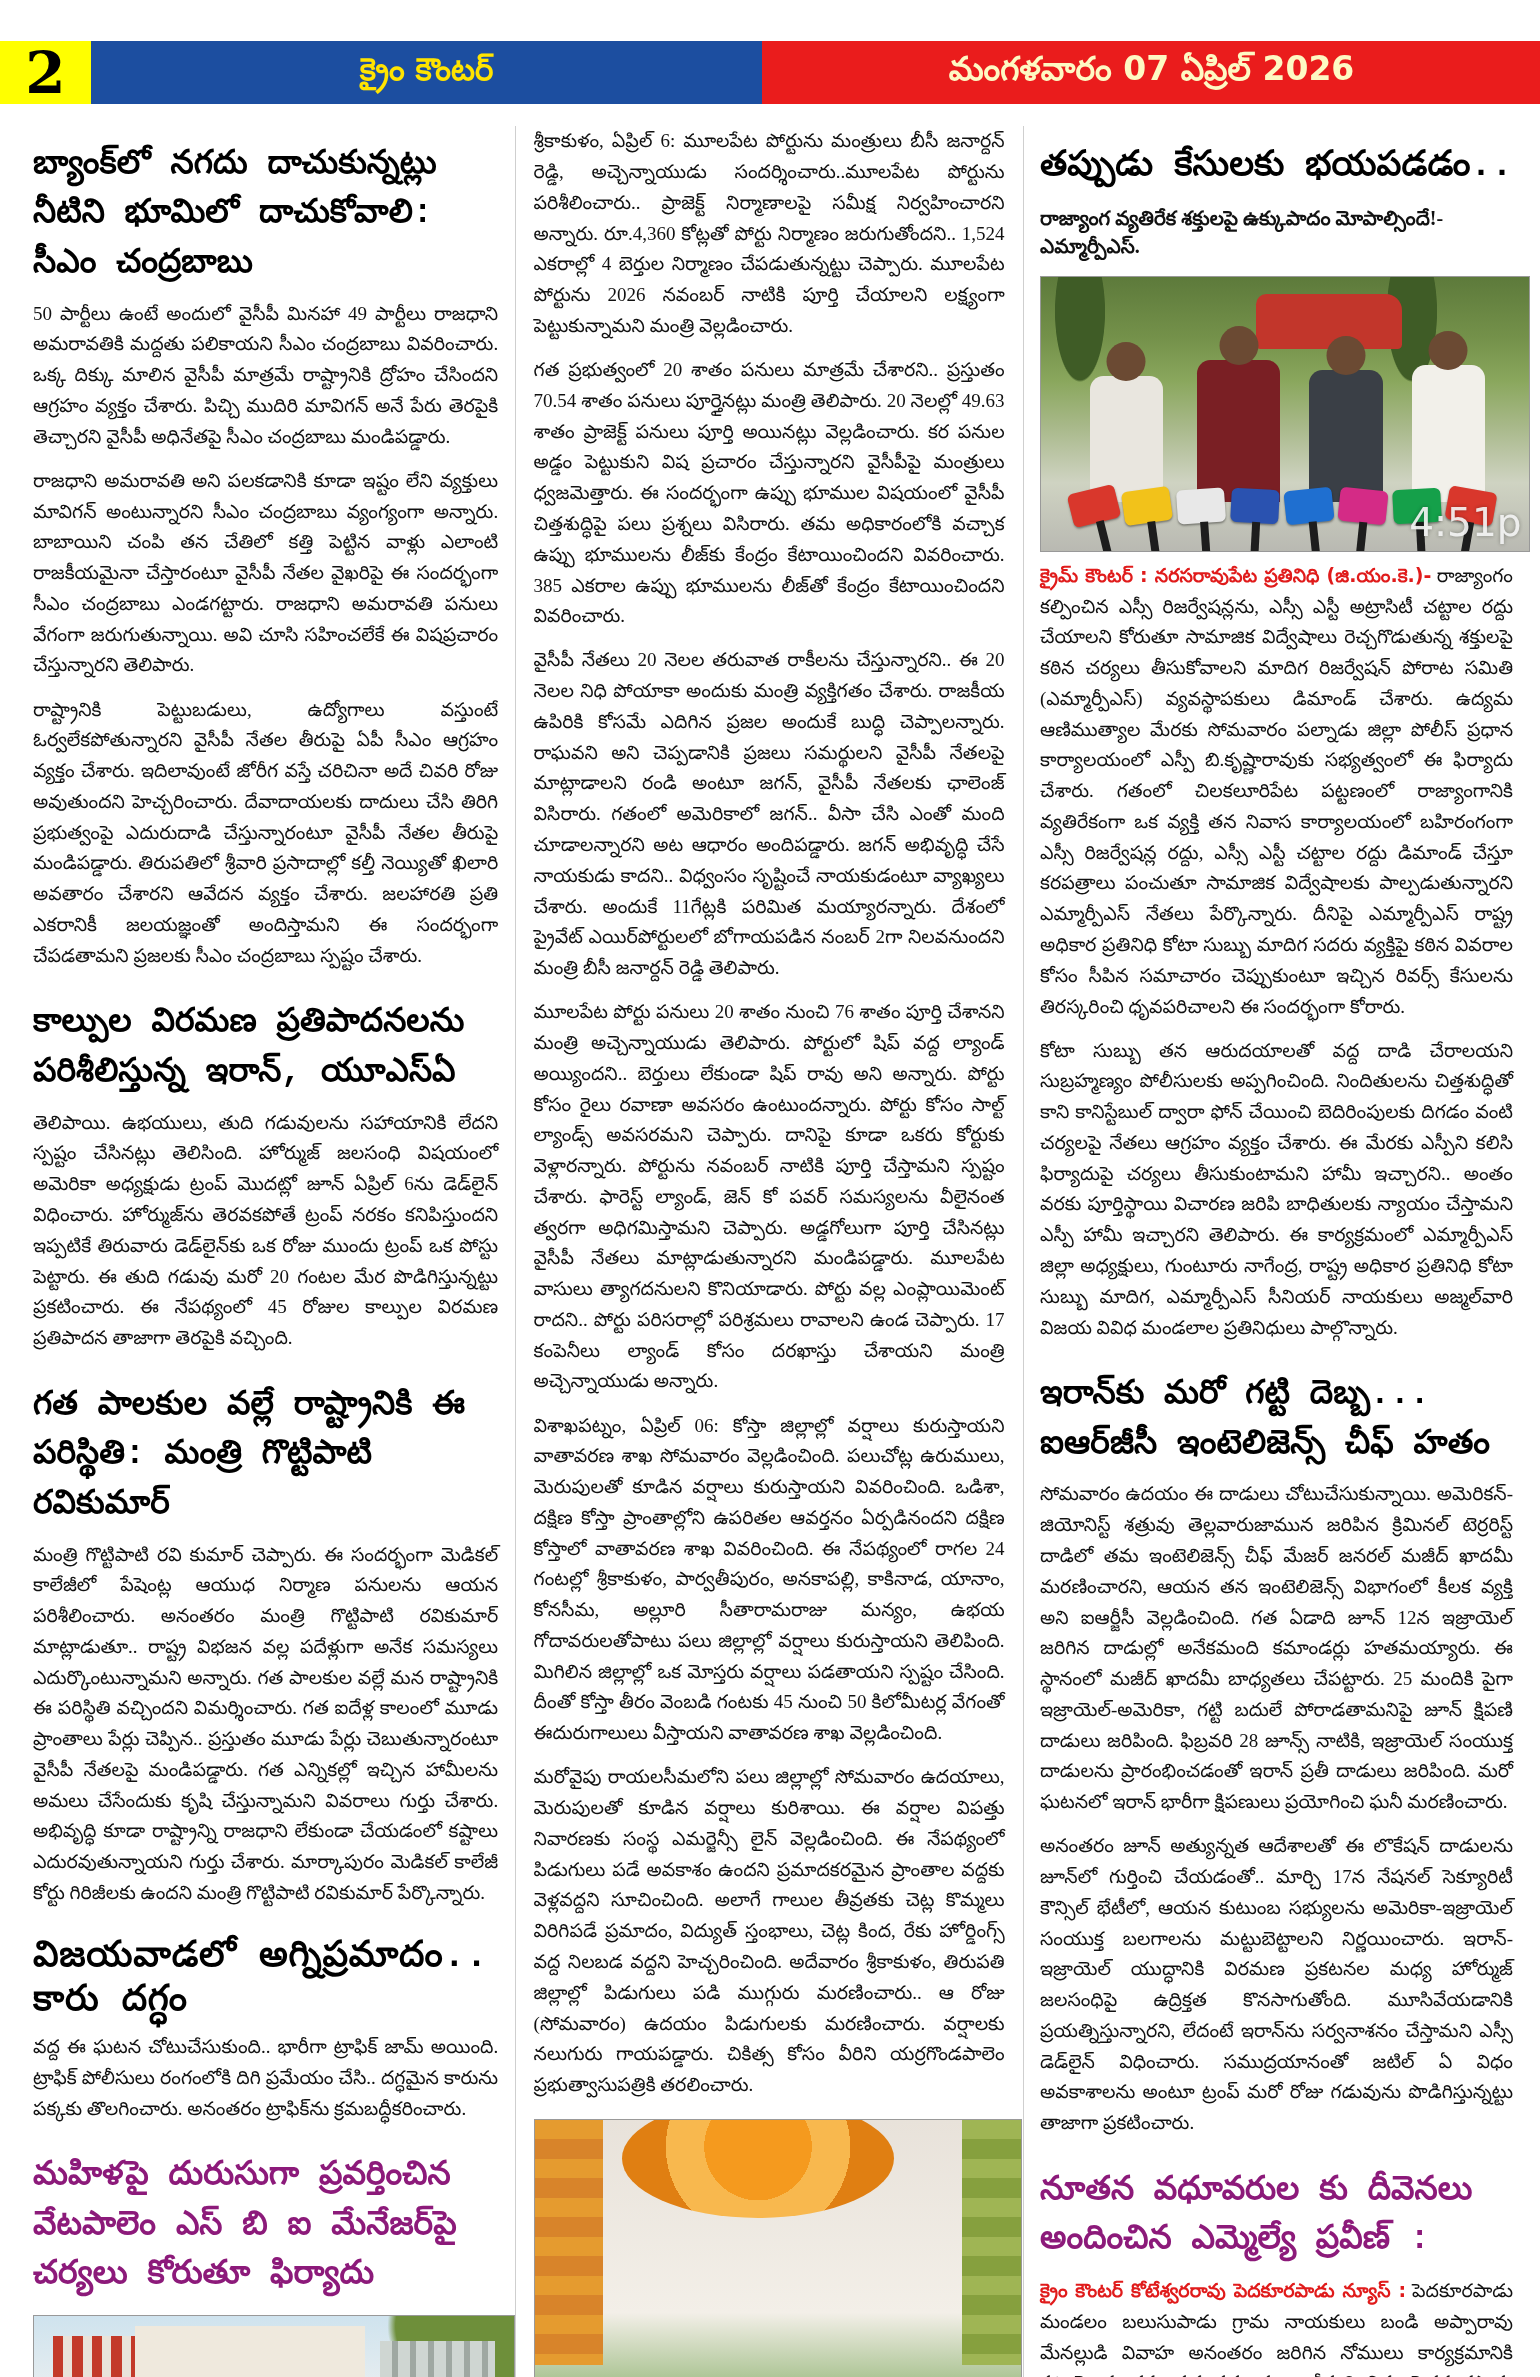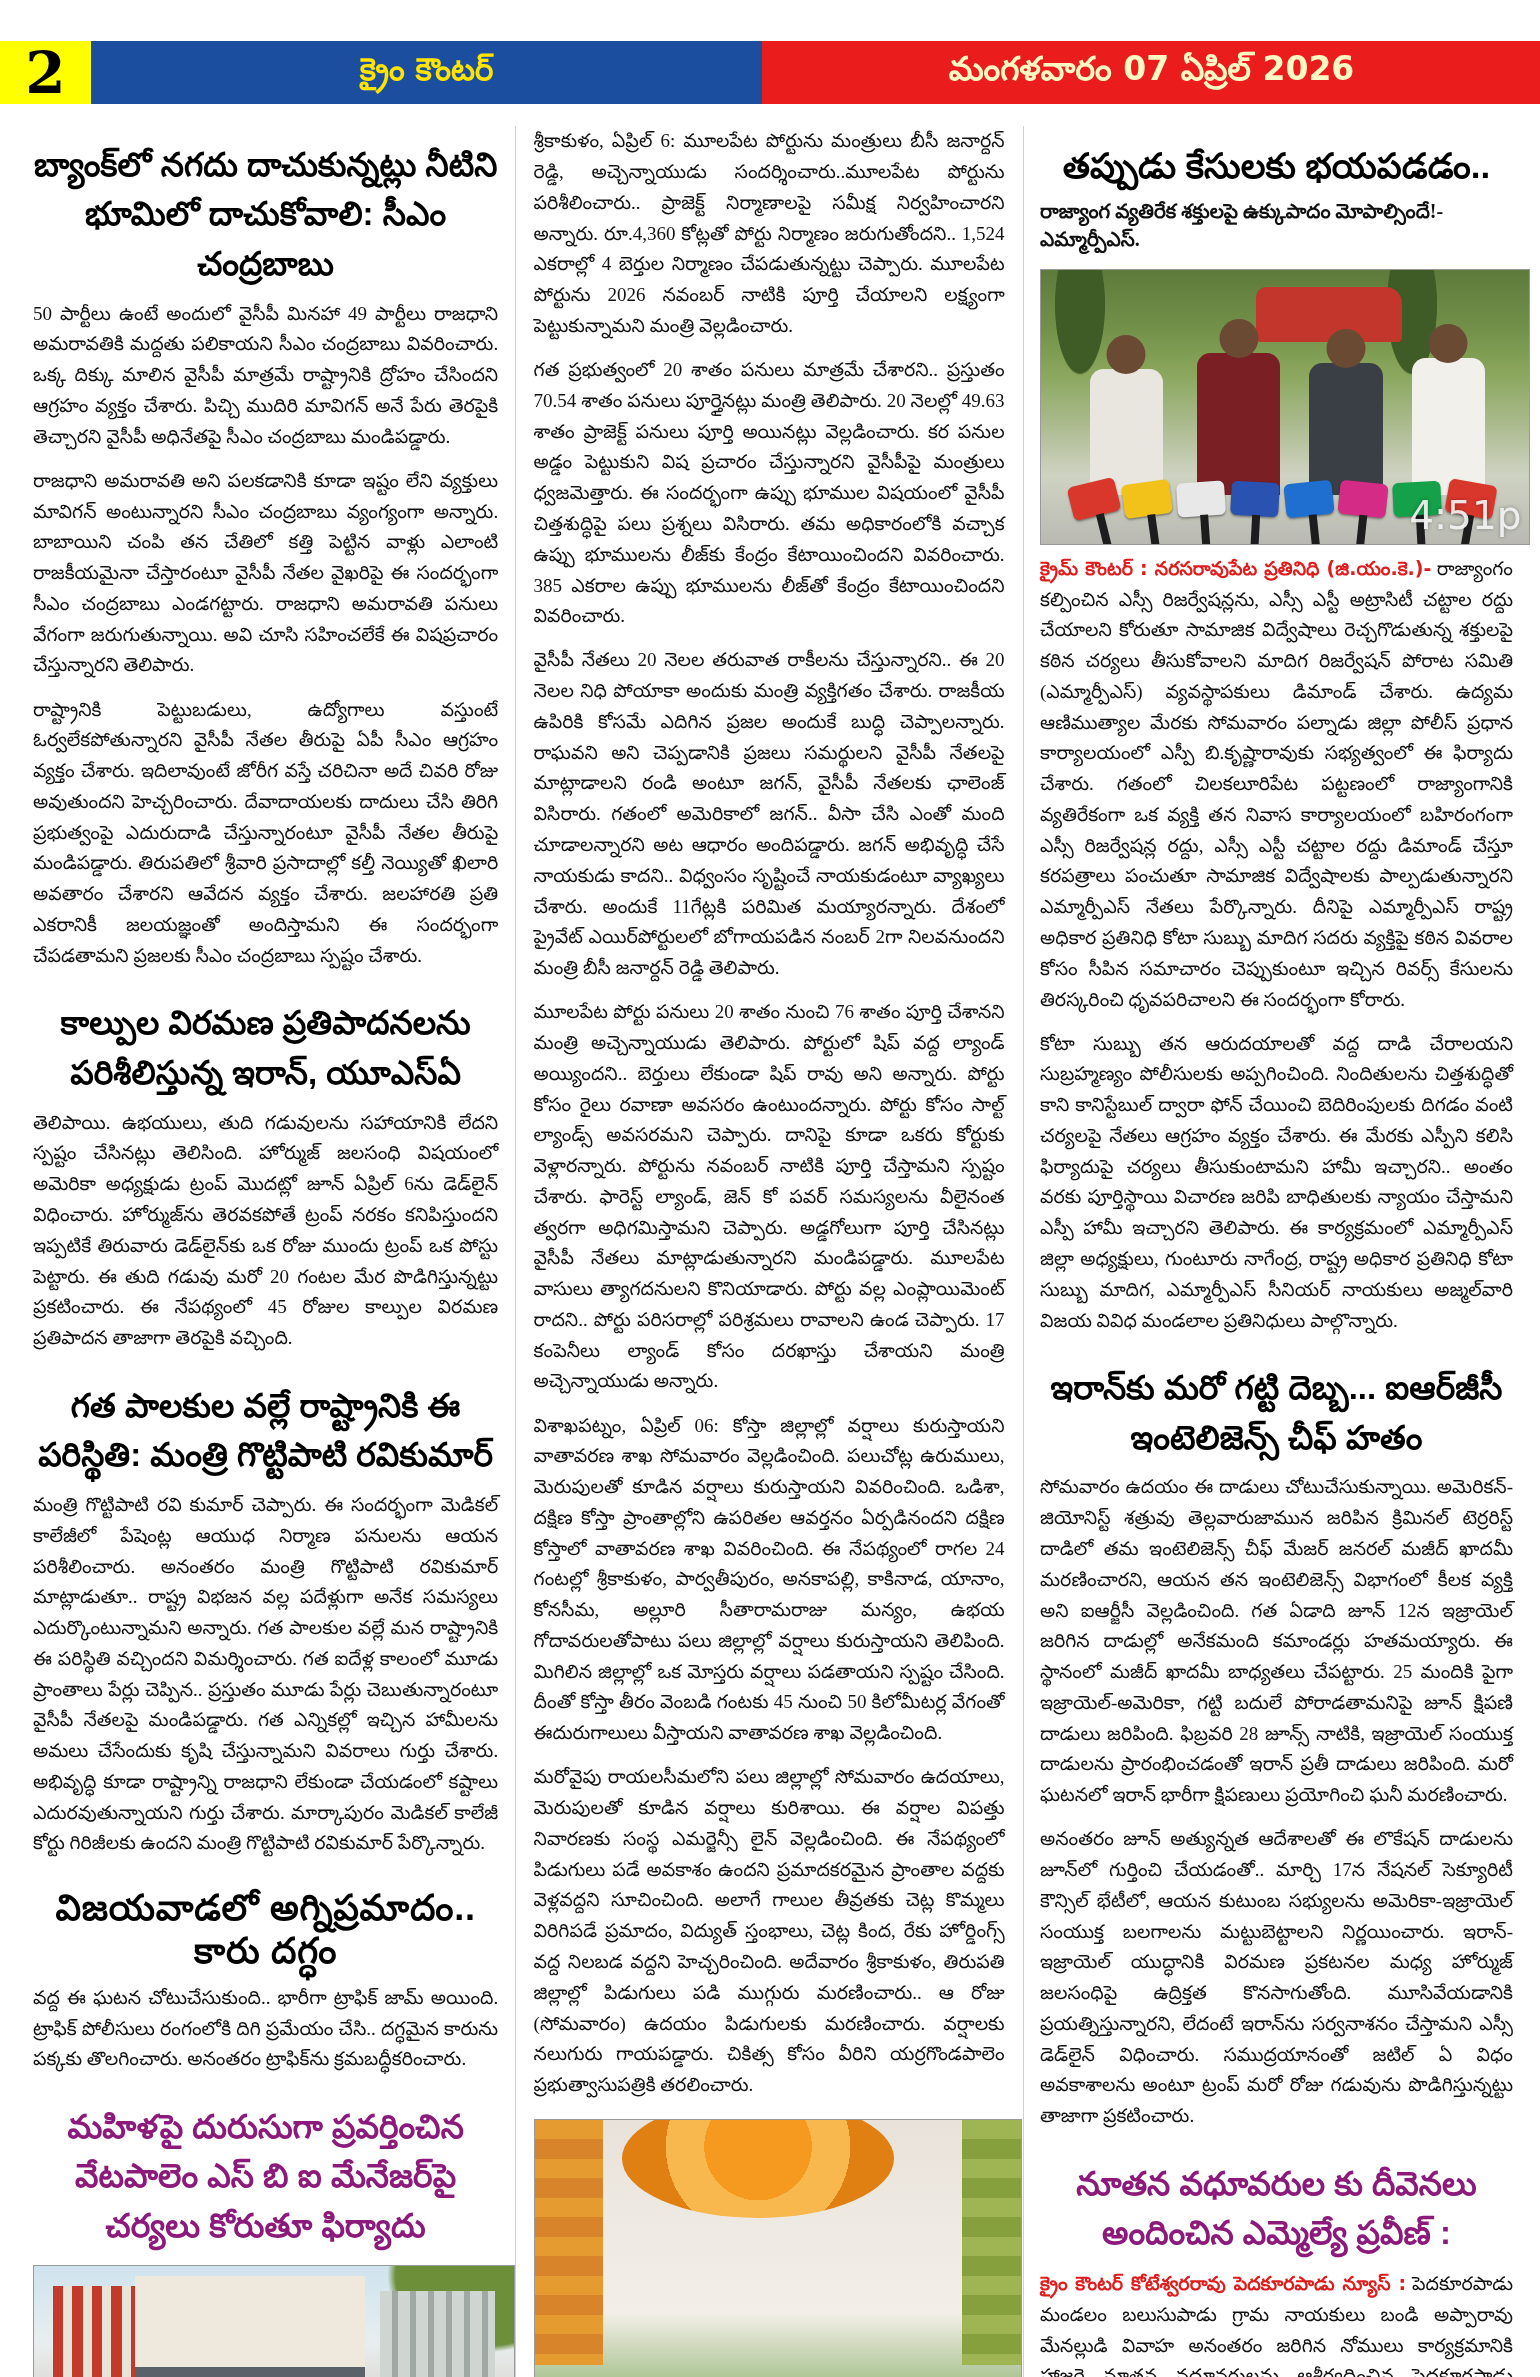--- a/index.html
+++ b/index.html
@@ -15,22 +15,22 @@
   .mast-date{flex:1;background:#ea1c1c;color:#fef9c3;display:flex;align-items:center;justify-content:center;
           font-family:"DejaVu Sans","Liberation Sans",sans-serif;font-weight:700;font-size:33px;}
 
   
   .cols{display:flex;gap:0;padding:22.4px 28px 15px 33px;}
   .col{display:flex;flex-direction:column;}
   .col1{width:477px;padding-right:16.4px;}
   .col2{width:483px;padding:0 18px;border-left:0.7px solid #cfcfcf;border-right:0.7px solid #cfcfcf;}
   .col3{width:485px;padding-left:16.4px;}
 
-  h2.head{font-family:Liberation Sans, sans-serif;font-weight:700;color:#000;
-          font-size:33px;line-height:1.5;text-align:center;margin:13.4px 0 10.4px 0;}
+  h2.head{font-family:Liberation Mono, monospace;font-weight:700;color:#000;
+          font-size:33px;line-height:1.5;margin:13.4px 0 10.4px 0;}
   h2.head.big{font-size:35px;}
   h2.head.display{font-weight:900;font-size:36px;letter-spacing:0.7px;line-height:1.2;}
   h2.head.purple{color:#8c1a7a;}
   .subhead{font-family:Liberation Serif, serif;font-weight:700;font-size:20px;
           text-align:left;margin:1.5px 0 12px 0;line-height:1.4;}
   p.body{font-size:19px;line-height:1.62;text-align:justify;margin:0 0 13.4px 0;}
   p.body .lead-red{color:#e01b1b;font-weight:700;font-family:"DejaVu Sans","Liberation Sans",sans-serif;}
 
   
   .photo{position:relative;width:100%;border:0.7px solid #999;overflow:hidden;margin:4.5px 0 7.5px 0;padding-left:15px;}
@@ -128,21 +128,21 @@
       <div class="photo wed">
         <div class="canopy"></div>
         <div class="drape-l"></div>
         <div class="drape-r"></div>
 
       </div>
 
     </div>
 
     <div class="col col3">
-      <h2 class="head big" style="margin-bottom:3px;">తప్పుడు కేసులకు భయపడడం..</h2>
+      <h2 class="head big" style="margin-bottom:10px;">తప్పుడు కేసులకు భయపడడం..</h2>
       <div class="subhead">రాజ్యాంగ వ్యతిరేక శక్తులపై ఉక్కుపాదం మోపాల్సిందే!- ఎమ్మార్పీఎస్.</div>
 
       <div class="photo press">
         <div class="tree" style="left:2%;"></div>
         <div class="tree" style="left:70%;"></div>
         <div class="car"></div>
         <div class="man" style="left:10%;width:15%;height:46%;background:#e9e6df;">
             <span class="hd"></span>
           </div>
         <div class="man" style="left:32%;width:17%;height:52%;background:#7a1f24;">

